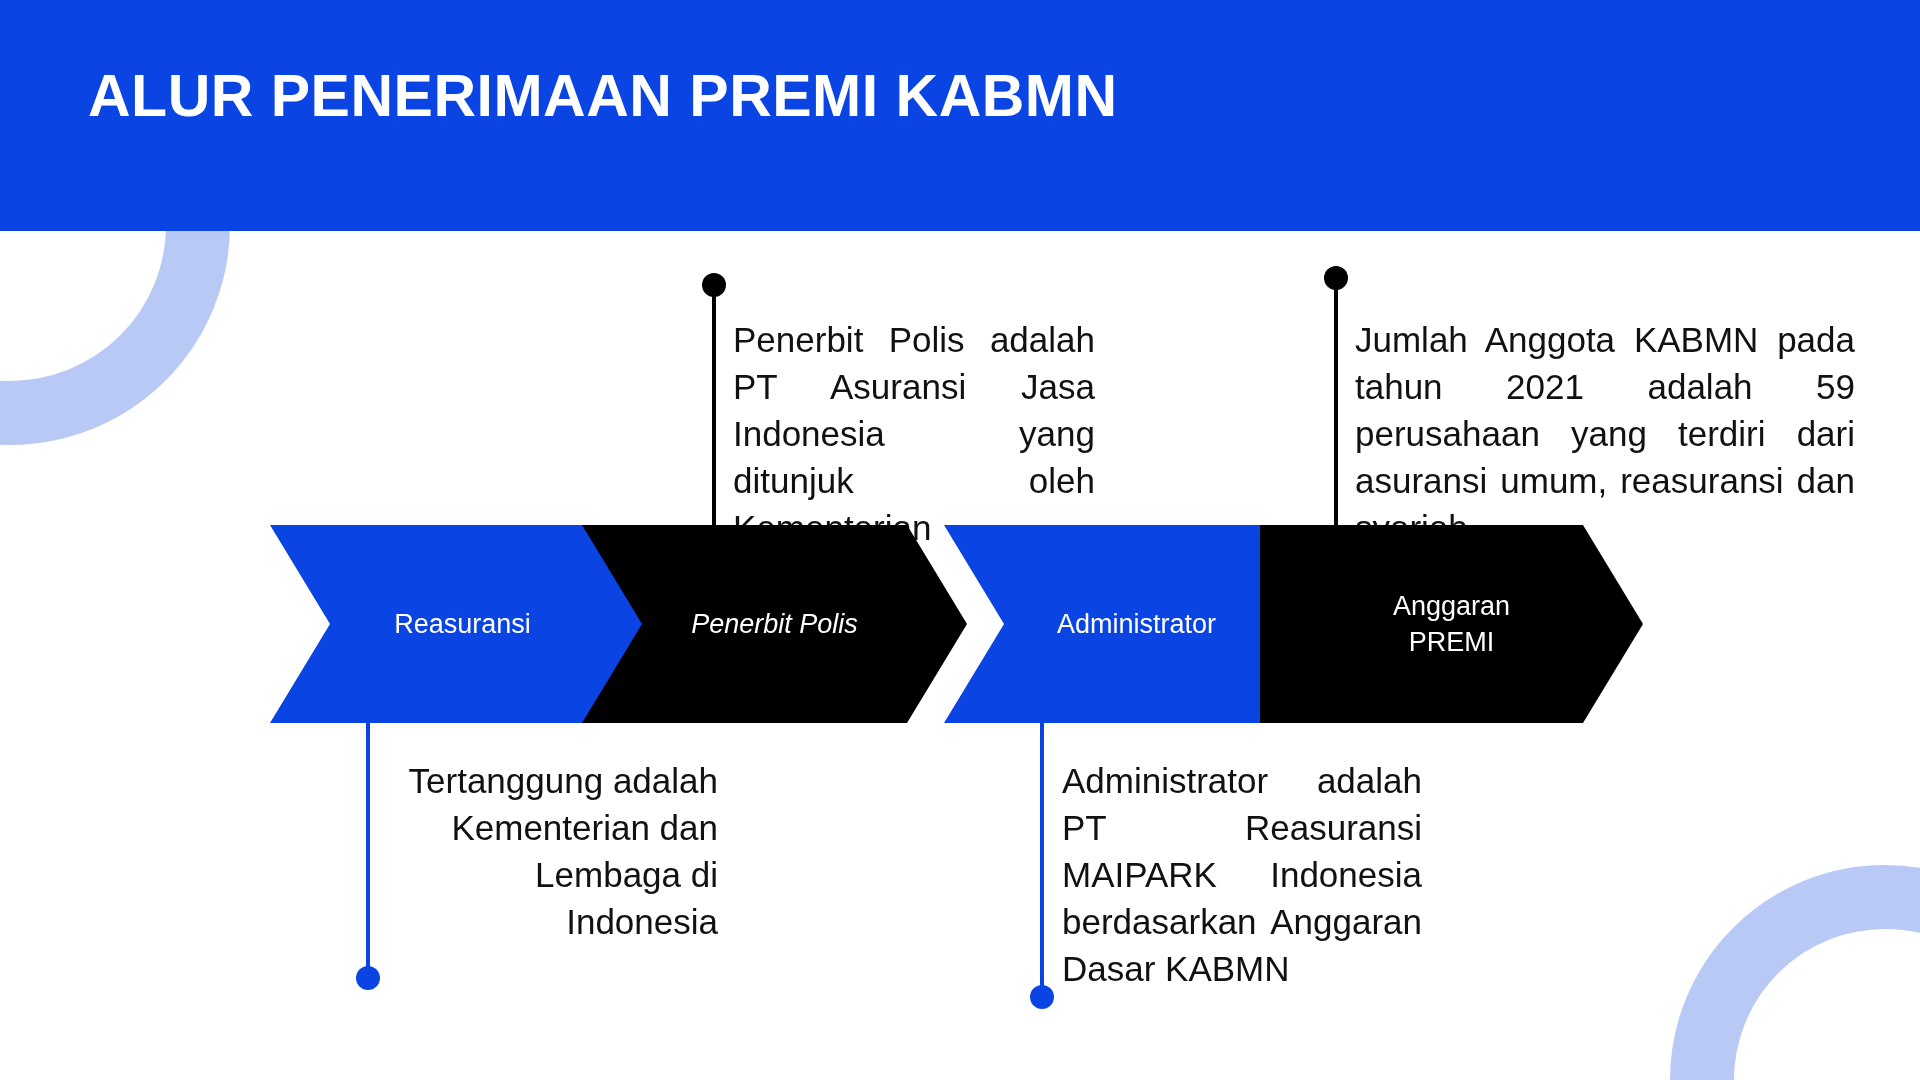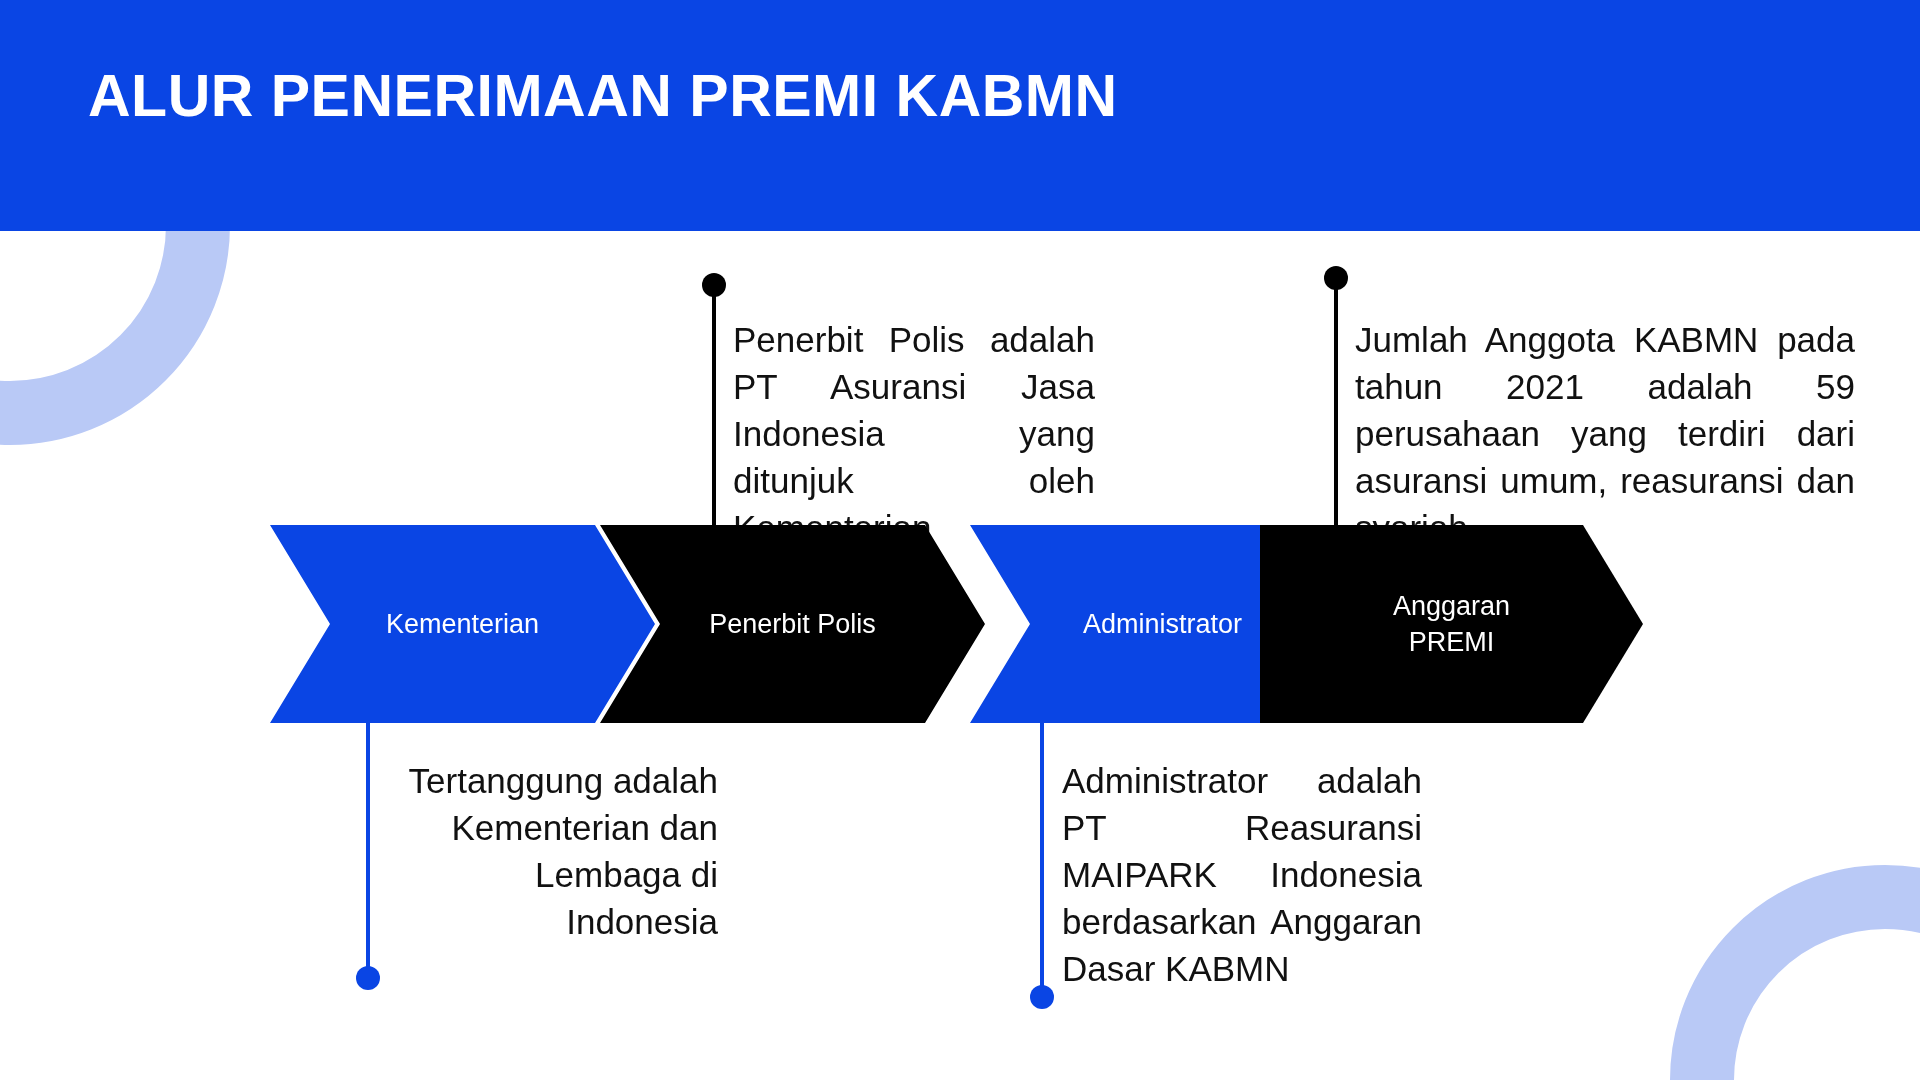--- a/index.html
+++ b/index.html
@@ -68,22 +68,22 @@
   .chev-black { background:#000000; }
   .chev-notched {
     clip-path:polygon(0 0, calc(100% - 60px) 0, 100% 50%, calc(100% - 60px) 100%, 0 100%, 60px 50%);
   }
   .chev-flat-left {
     clip-path:polygon(0 0, calc(100% - 60px) 0, 100% 50%, calc(100% - 60px) 100%, 0 100%);
   }
   .chev-label { pointer-events:none; padding:0 10px; }
 
   #chevron-1 { left:270px;  width:385px; }
-  #chevron-2 { left:600px;  width:385px; }
-  #chevron-3 { left:970px;  width:385px; }
+  #chevron-2 { left:582px;  width:385px;font-style:italic; }
+  #chevron-3 { left:944px;  width:385px; }
   #chevron-4 { left:1260px; width:383px; }
 
   
   .connector { position:absolute; z-index:2; }
   .conn-line { position:absolute; width:4px; }
   .conn-dot  { position:absolute; width:24px; height:24px; border-radius:50%; left:-10px; }
   .conn-black .conn-line { background:#000000; }
   .conn-black .conn-dot  { background:#000000; }
   .conn-blue  .conn-line { background:#0a45e4; }
   .conn-blue  .conn-dot  { background:#0a45e4; }
@@ -155,21 +155,21 @@
 
 <div class="desc desc-justify" id="desc-anggota">Jumlah Anggota KABMN pada tahun 2021 adalah 59 perusahaan yang terdiri dari asuransi umum, reasuransi dan syariah</div>
 
 <div class="desc desc-left" id="desc-tertanggung">Tertanggung adalah Kementerian dan Lembaga di Indonesia</div>
 
 <div class="desc desc-justify" id="desc-administrator">Administrator adalah PT Reasuransi MAIPARK Indonesia berdasarkan Anggaran Dasar KABMN</div>
 
 <div id="chevron-row">
 
   <div class="chevron chev-blue chev-notched" id="chevron-1">
-    <span class="chev-label">Kementerian</span>
+    <span class="chev-label">Reasuransi</span>
   </div>
 
   <div class="chevron chev-black chev-notched" id="chevron-2">
     <span class="chev-label">Penerbit Polis</span>
   </div>
 
   <div class="chevron chev-blue chev-notched" id="chevron-3">
     <span class="chev-label">Administrator</span>
   </div>
 

